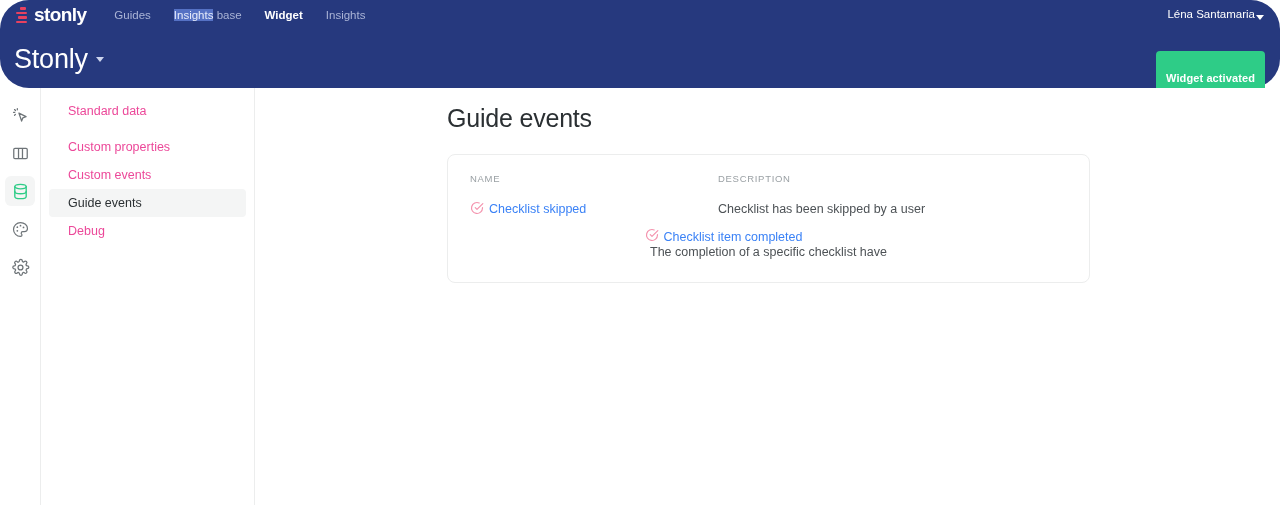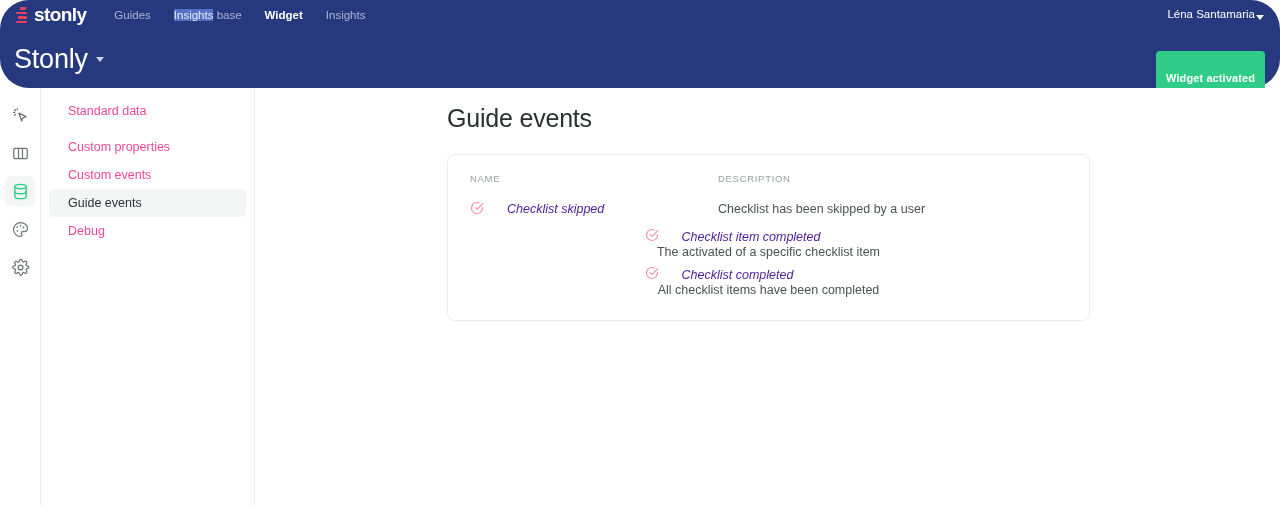--- a/index.html
+++ b/index.html
@@ -159,22 +159,22 @@
   }
   .row {
     display: flex; align-items: center;
     padding: 0 22px;
     height: 38px;
   }
   .row:first-of-type { margin-top: 13px; }
   .row + .row { margin-top: 0; flex-direction: column; }
   .row-name {
     width: 248px;
-    display: flex; align-items: center; gap: 23px;
-    font-size: 12.5px; color: #4c1d95; font-style: italic;
+    display: flex; align-items: center; gap: 5px;
+    font-size: 12.5px; color: #3b82f6;
   }
   .row-desc {
     flex: 1;
     font-size: 12.5px; color: #4d5256;
   }
   .check-icon { flex-shrink: 0; display: block; }
   .card-pad { height: 16px; }
 </style>
 </head>
 <body>
@@ -314,32 +314,20 @@
       <div class="row">
         <div class="row-name">
           <span class="check-icon">
             <svg width="14" height="14" viewBox="0 0 24 24" fill="none" stroke="#f492ad" stroke-width="2" stroke-linecap="round" stroke-linejoin="round">
               <path d="M21.4 11.1V12a9.4 9.4 0 11-5.6-8.6"></path>
               <path d="M22 4.4L12 14.4l-3-3"></path>
             </svg>
           </span>
           <span>Checklist item completed</span>
         </div>
-        <div class="row-desc">The activated of a specific checklist item</div>
+        <div class="row-desc">The completion of a specific checklist have</div>
       </div>
 
-      <div class="row">
-        <div class="row-name">
-          <span class="check-icon">
-            <svg width="14" height="14" viewBox="0 0 24 24" fill="none" stroke="#f492ad" stroke-width="2" stroke-linecap="round" stroke-linejoin="round">
-              <path d="M21.4 11.1V12a9.4 9.4 0 11-5.6-8.6"></path>
-              <path d="M22 4.4L12 14.4l-3-3"></path>
-            </svg>
-          </span>
-          <span>Checklist completed</span>
-        </div>
-        <div class="row-desc">All checklist items have been completed</div>
-      </div>
 
       <div class="card-pad"></div>
     </div>
   </div>
 </div>
 
 </body></html>

